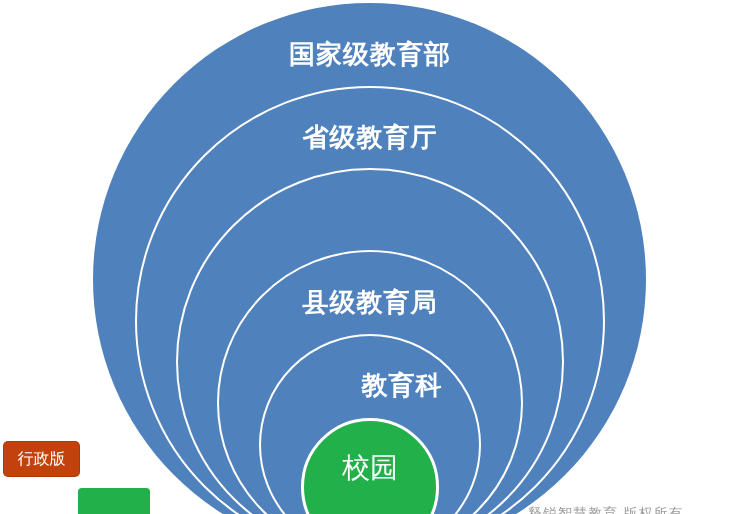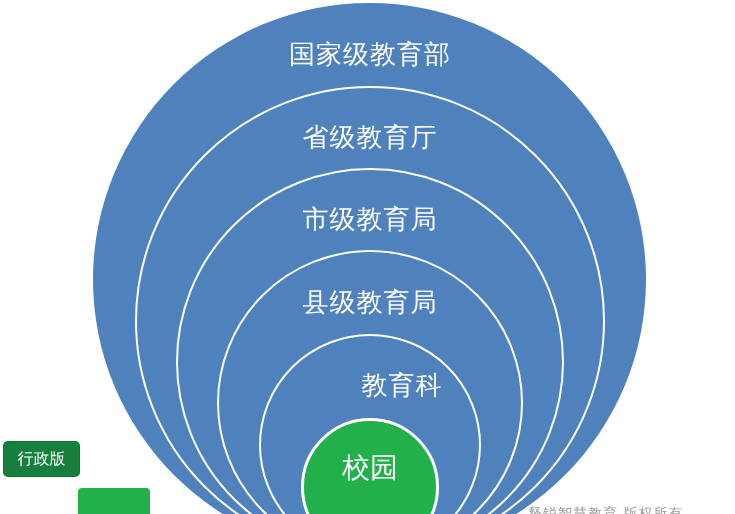--- a/index.html
+++ b/index.html
@@ -24,21 +24,21 @@
   .c5{width:222px;height:222px;left:259px;top:334px;border:2px solid #ffffff;}
   .c6{width:138px;height:138px;left:301px;top:418px;border:3px solid #ffffff;background:#22b04a;}
   
   .ring-label{
     position:absolute;
     left:370px;
     transform:translateX(-50%);
     white-space:nowrap;
     color:#ffffff;
     font-size:26px;
-    font-weight:400;
+    font-weight:700;
     letter-spacing:1px;
     line-height:1;
   }
   .l1{top:41px;}
   .l2{top:124px;}
   .l3{top:206px;}
   .l4{top:289px;}
   .l5{top:372px;margin-left:32px;}
   
   .core-label{
@@ -57,21 +57,21 @@
     left:78px;top:488px;
     width:72px;height:40px;
     background:#22b04a;
     border-radius:4px;
     z-index:5;
   }
   .edition-badge{
     position:absolute;
     left:3px;top:441px;
     width:77px;height:36px;
-    background:#15803d;
+    background:#c2410c;
     border:1px solid rgba(0,0,0,0.12);
     border-radius:5px;
     box-sizing:border-box;
     color:#ffffff;
     font-size:16px;
     display:flex;align-items:center;justify-content:center;
     z-index:6;
   }
   .brand-badge{
     position:absolute;
@@ -107,21 +107,20 @@
 
   <div class="circle c1"></div>
   <div class="circle c2"></div>
   <div class="circle c3"></div>
   <div class="circle c4"></div>
   <div class="circle c5"></div>
   <div class="circle c6"></div>
 
   <div class="ring-label l1">国家级教育部</div>
   <div class="ring-label l2">省级教育厅</div>
-  <div class="ring-label l3">市级教育局</div>
   <div class="ring-label l4">县级教育局</div>
   <div class="ring-label l5">教育科</div>
 
   <div class="core-label">
     <div>校园</div>
   </div>
 
   <div class="green-chip"></div>
   <div class="edition-badge">行政版</div>
 

